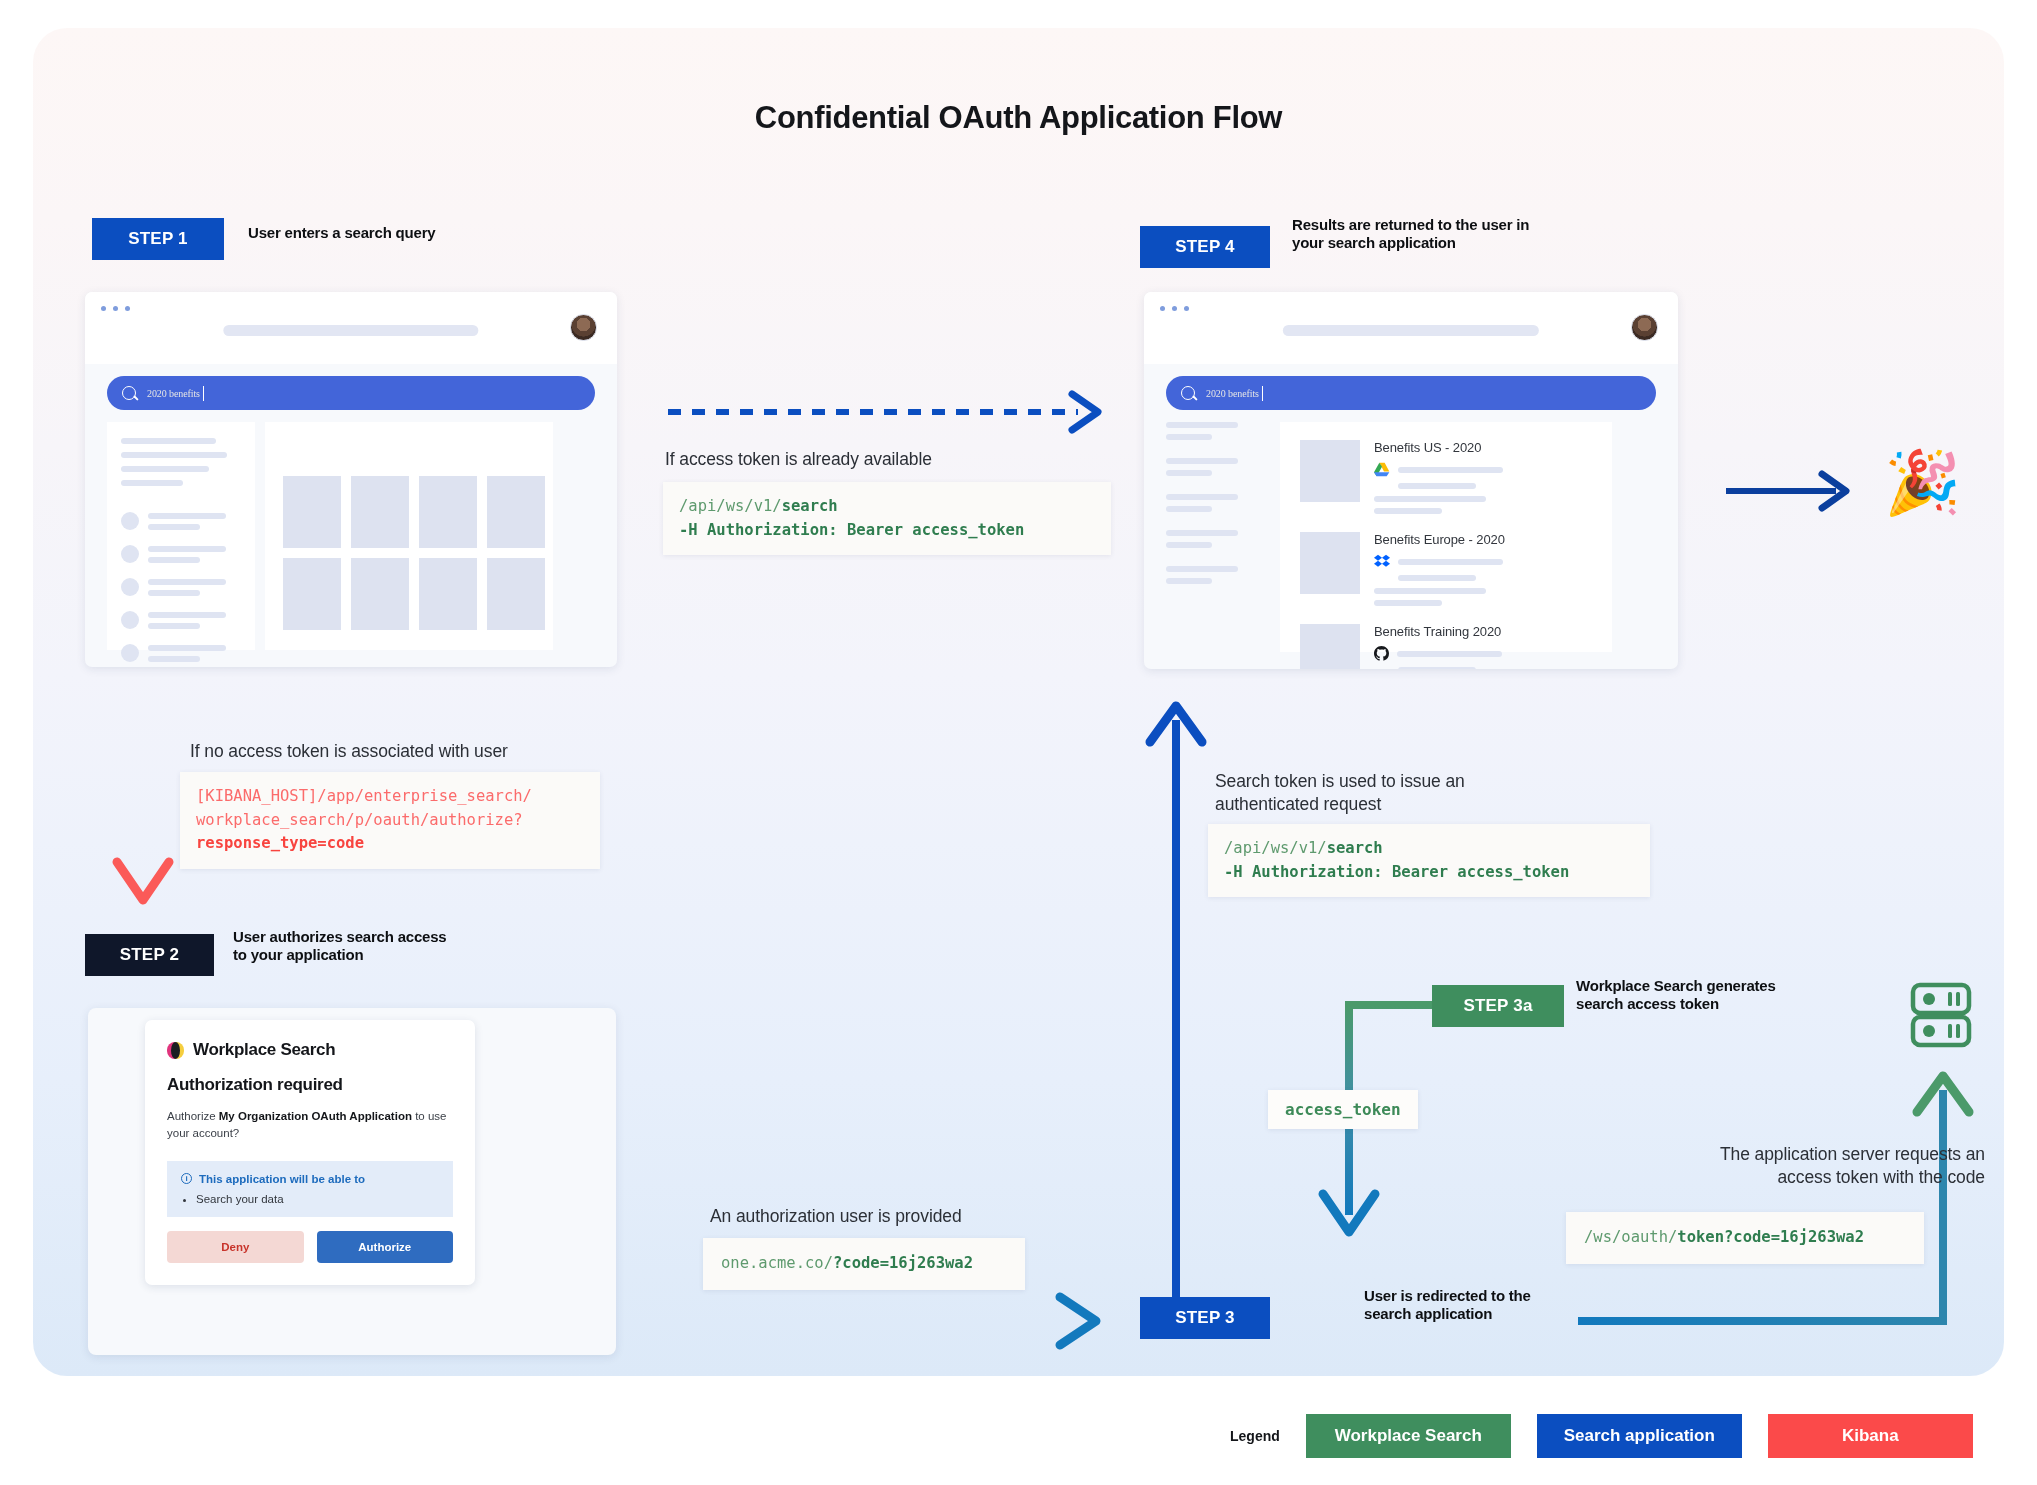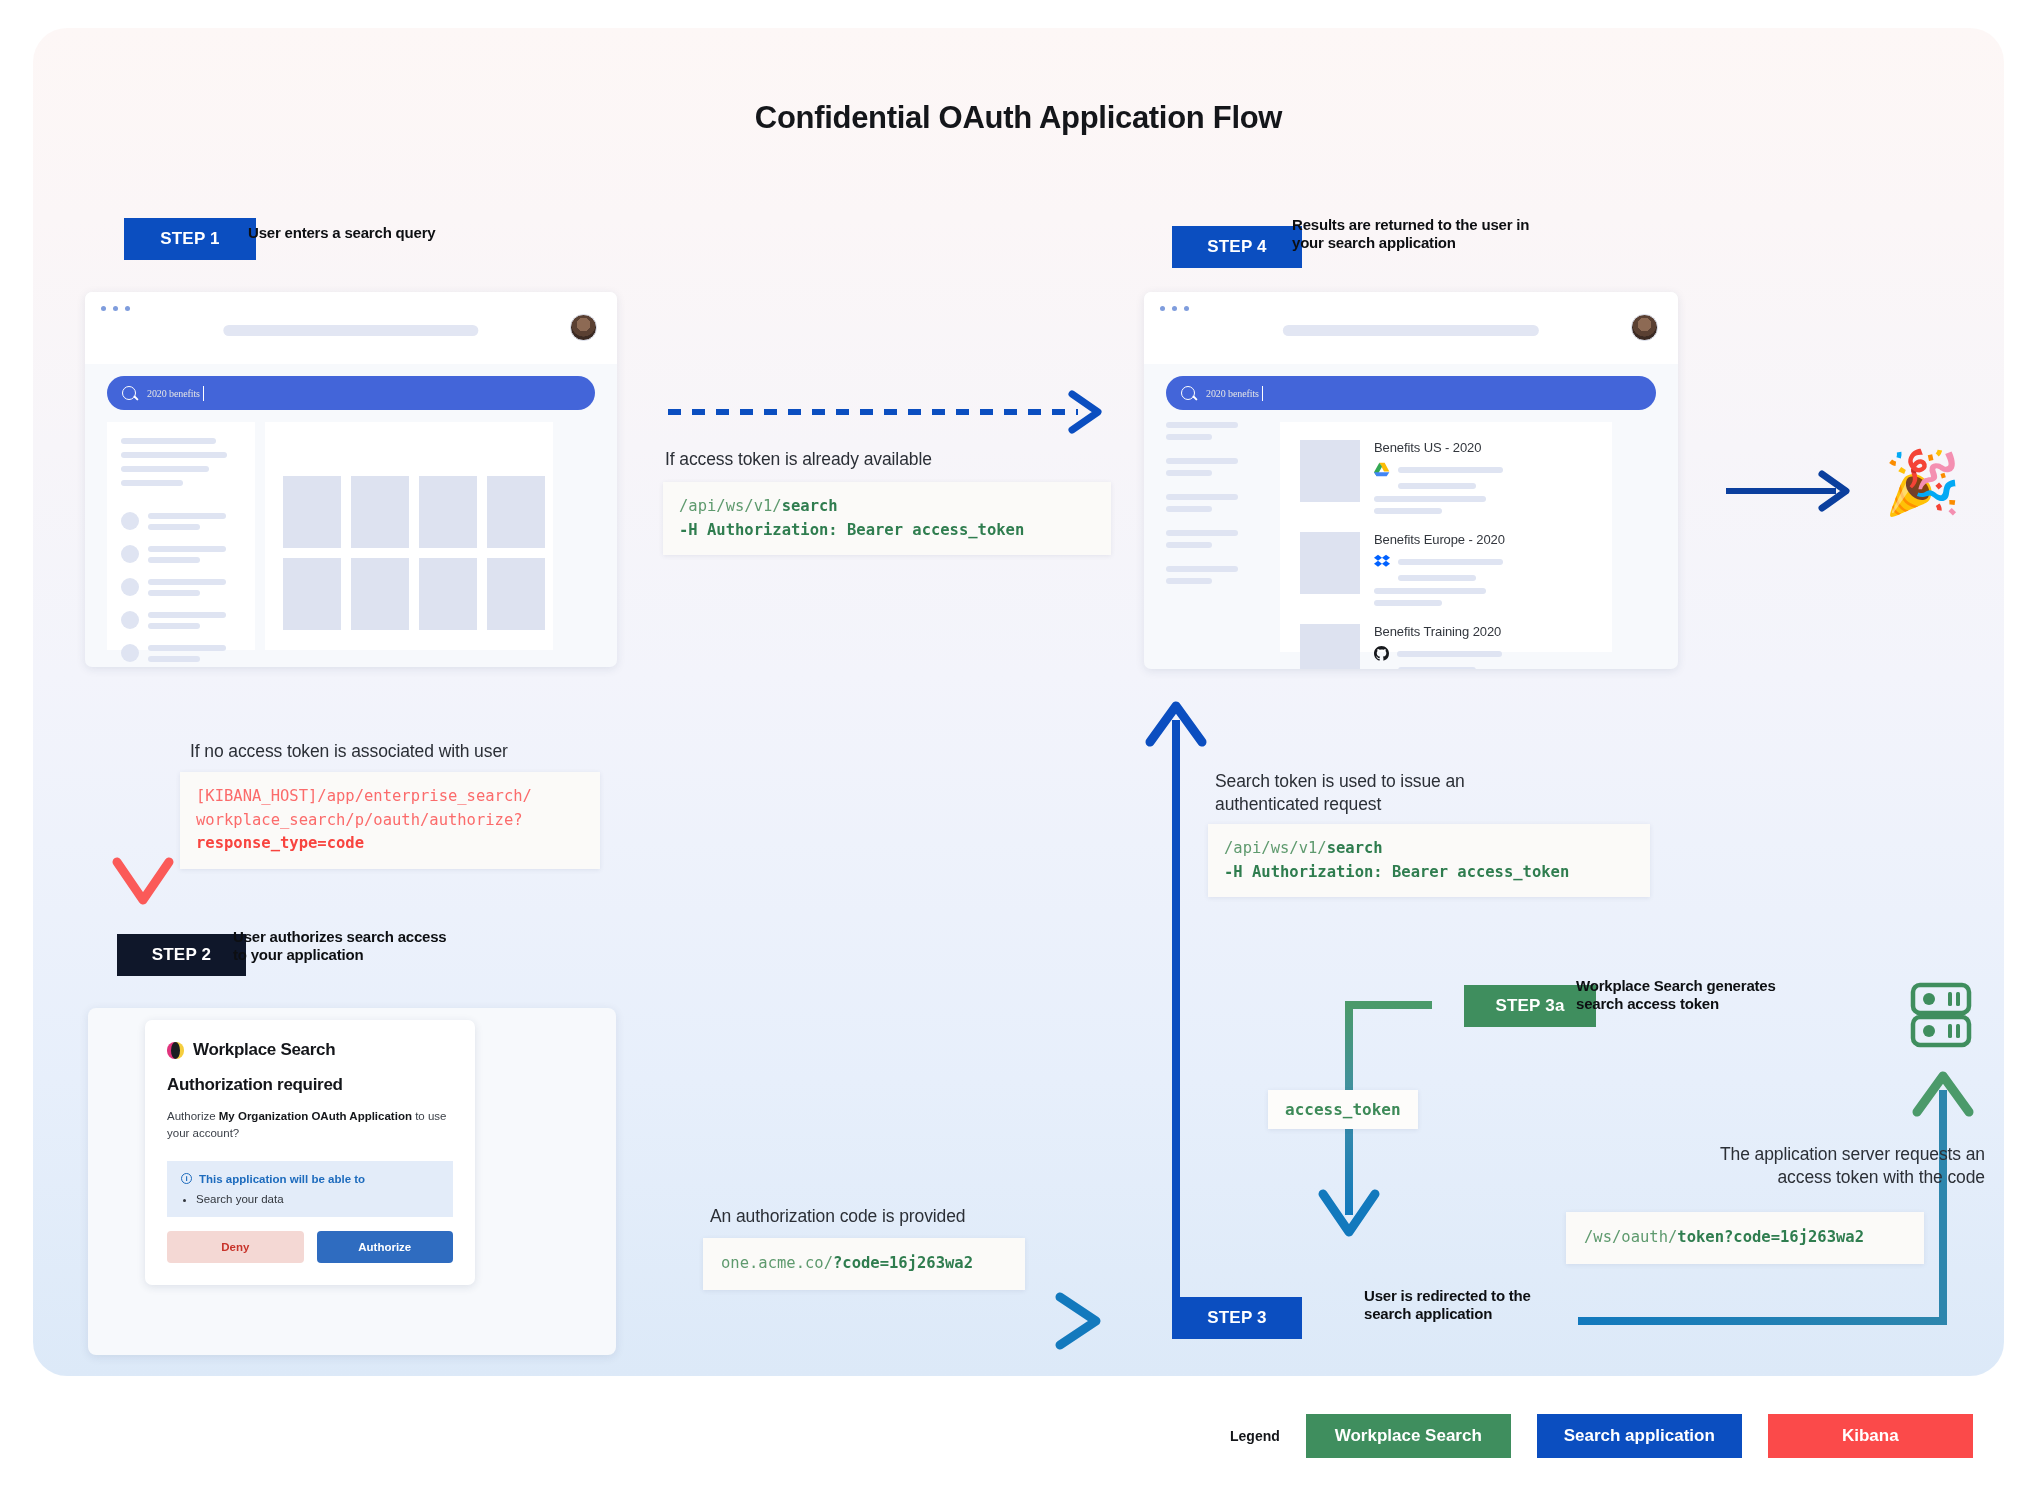--- a/index.html
+++ b/index.html
@@ -25,21 +25,20 @@
     font-size: 31px; font-weight: bold; color: #14161a;
     letter-spacing: -0.3px;
   }
 
   
   .chip {
     position: absolute;
     color: #fff; font-weight: bold; font-size: 17px;
     display: flex; align-items: center; justify-content: center;
     letter-spacing: 0.2px;
-    margin-left: 32px;
   }
   .chip-blue  { background: #0b4ec0; }
   .chip-red   { background: #0f172a; }
   .chip-green { background: #3f8e5e; }
 
   .steplabel {
     position: absolute;
     font-size: 15px; font-weight: bold; color: #0d0f12;
     line-height: 1.22; letter-spacing: -0.2px;
   }
@@ -349,21 +348,21 @@
         <li>Search your data</li>
       </ul>
     </div>
     <div class="btnrow">
       <div class="btn btn-deny">Deny</div>
       <div class="btn btn-auth">Authorize</div>
     </div>
   </div>
 </div>
 
-<div class="note" style="left:710px;top:1205px;">An authorization code is provided</div>
+<div class="note" style="left:710px;top:1205px;">An authorization user is provided</div>
 <div class="code" style="left:703px;top:1238px;width:322px;padding:14px 18px;"><span class="dim">one.acme.co/</span><span class="bold">?code=16j263wa2</span></div>
 
 <div class="chip chip-blue" style="left:1140px;top:226px;width:130px;height:42px;">STEP 4</div>
 <div class="steplabel" style="left:1292px;top:216px;width:400px;white-space:pre-line;">Results are returned to the user in
 your search application</div>
 
 <div class="mock" style="left:1144px;top:292px;width:534px;height:377px;">
   <div class="mock-top">
     <div class="dots">
         <i></i>

